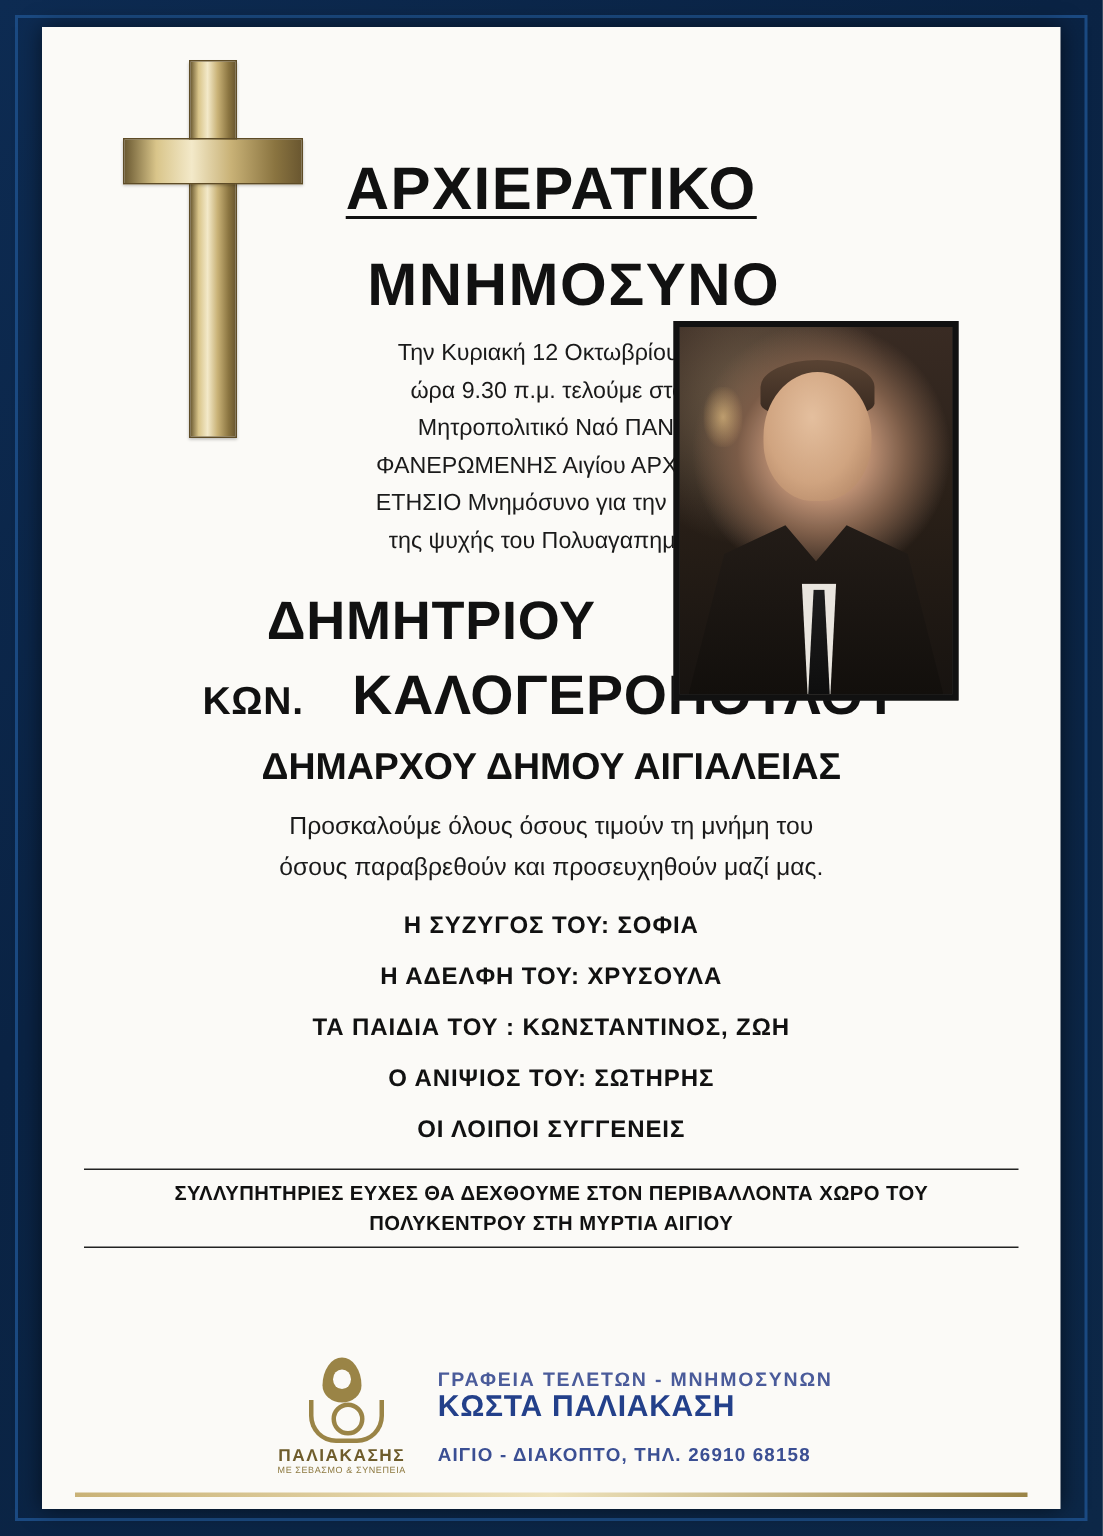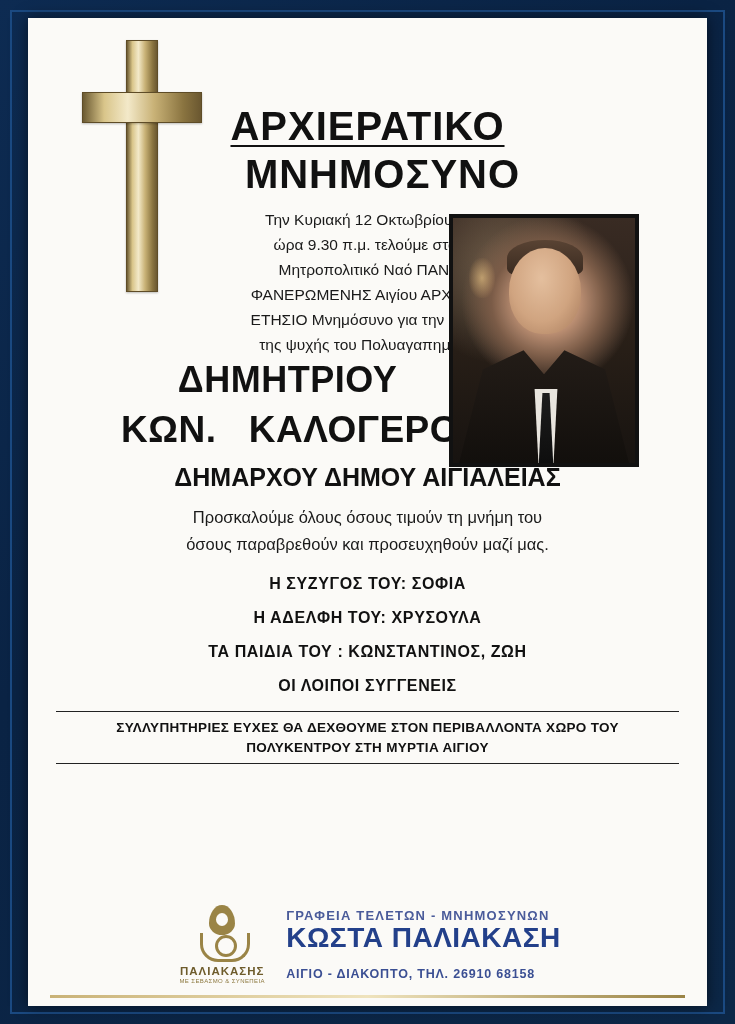--- a/index.html
+++ b/index.html
@@ -83,21 +83,21 @@
     text-underline-offset: 5px;
     text-decoration-thickness: 2px;
     line-height: 1.12;
   }
   .headline .line2 {
     font-size: 40px;
     font-weight: bold;
     letter-spacing: 1px;
     color: #111;
     line-height: 1.15;
-    margin-top: 2px;
+    margin-top: 18px;
     padding-left: 30px;
   }
 
   
   .body-block {
     margin-top: 10px;
     padding: 0 42px 0 78px;
     text-align: center;
     font-size: 15.5px;
     line-height: 1.62;
@@ -166,40 +166,40 @@
     position: absolute;
     left: 16px; top: 40px;
     width: 26px; height: 40px;
     border-radius: 40%;
     background: radial-gradient(ellipse, rgba(255,215,140,0.55) 0%, rgba(255,200,120,0.12) 60%, transparent 75%);
   }
 
   
   .names {
     text-align: center;
-    margin-top: 2px;
+    margin-top: 20px;
     position: relative;
     z-index: 2;
   }
   .name1 {
     font-size: 36px;
     font-weight: bold;
     letter-spacing: 0.5px;
     color: #111;
     padding-right: 160px;
   }
   .name2 {
     font-size: 37px;
     font-weight: bold;
     letter-spacing: 0.5px;
     color: #111;
     margin-top: 8px;
   }
   .name2 .small {
-    font-size: 37px;
+    font-size: 26px;
   }
   .title-role {
     font-size: 25px;
     font-weight: bold;
     color: #111;
     margin-top: 12px;
     text-align: center;
   }
 
   .invite {
@@ -305,21 +305,21 @@
     text-align: left;
     color: #2a3f86;
   }
   .footer-text .l1 {
     font-size: 13px;
     font-weight: bold;
     letter-spacing: 1.2px;
     color: #4a5b9a;
   }
   .footer-text .l2 {
-    font-size: 28px;
+    font-size: 20px;
     font-weight: bold;
     letter-spacing: 0.5px;
     color: #23408a;
     line-height: 1.1;
   }
   .footer-text .l3 {
     font-size: 12.5px;
     font-weight: bold;
     letter-spacing: 0.8px;
     color: #3b4f93;
@@ -383,20 +383,21 @@
 
     <div class="invite">
       <div>Προσκαλούμε όλους όσους τιμούν τη μνήμη του</div>
       <div>όσους παραβρεθούν και προσευχηθούν μαζί μας.</div>
     </div>
 
     <div class="relatives">
       <div class="rline">Η ΣΥΖΥΓΟΣ ΤΟΥ:  ΣΟΦΙΑ</div>
       <div class="rline">Η ΑΔΕΛΦΗ ΤΟΥ: ΧΡΥΣΟΥΛΑ</div>
       <div class="rline">ΤΑ  ΠΑΙΔΙΑ ΤΟΥ :  ΚΩΝΣΤΑΝΤΙΝΟΣ, ΖΩΗ</div>
+      <div class="rline">Ο ΑΝΙΨΙΟΣ ΤΟΥ: ΣΩΤΗΡΗΣ</div>
       <div class="rline">ΟΙ ΛΟΙΠΟΙ ΣΥΓΓΕΝΕΙΣ</div>
     </div>
 
     <div class="condolences">
       <div>ΣΥΛΛΥΠΗΤΗΡΙΕΣ ΕΥΧΕΣ ΘΑ ΔΕΧΘΟΥΜΕ ΣΤΟΝ ΠΕΡΙΒΑΛΛΟΝΤΑ ΧΩΡΟ ΤΟΥ</div>
       <div>ΠΟΛΥΚΕΝΤΡΟΥ ΣΤΗ ΜΥΡΤΙΑ ΑΙΓΙΟΥ</div>
     </div>
 
     <div class="footer">
       <div class="footer-logo">

